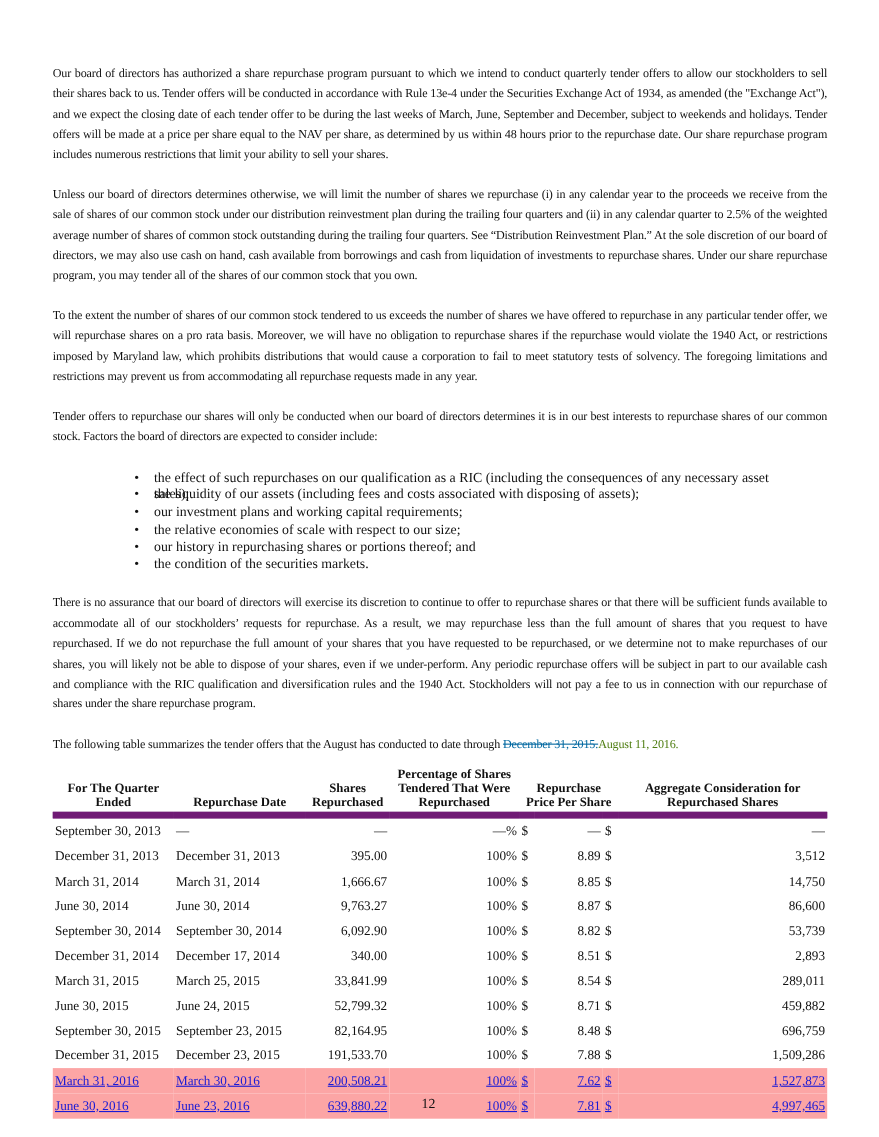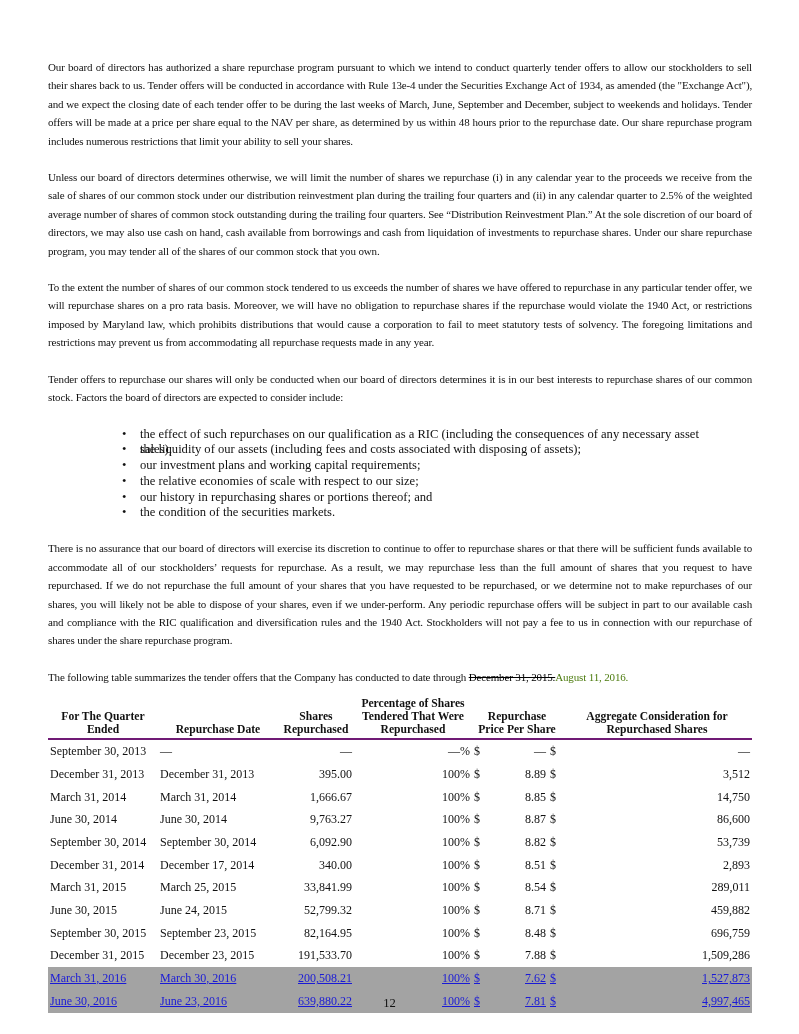--- a/index.html
+++ b/index.html
@@ -13,39 +13,39 @@
     text-align: justify; letter-spacing: -0.15px;
   }
   ul.bullets {
     list-style: none; margin: 0 0 18px 0; padding: 0 0 0 72px;
     font-size: 12.6px; line-height: 15.8px;
   }
   ul.bullets li { position: relative; padding-left: 20px; white-space: nowrap; }
   ul.bullets li .dot { position: absolute; left: 2px; top: 0; }
   ul.bullets li.overlap-wrap { height: 15.8px; }
   ul.bullets li .overlay { position: absolute; left: 20px; top: 0; }
-  .strike { color: #000000; text-decoration: line-through; }
+  .strike { color: #0369a1; text-decoration: line-through; }
   .ins { color: #4d7c0f; }
 
   table.tender {
     position: absolute; left: 48px; top: 698px; width: 704px;
     border-collapse: collapse; font-size: 12px;
   }
   table.tender th {
     font-weight: bold; font-size: 11.6px; line-height: 12.8px;
     text-align: center; vertical-align: bottom; padding: 0 2px 2px 2px;
-    border-bottom: 2px solid #701a75;
+    border-bottom: 6px solid #701a75;
   }
   table.tender td {
     height: 22.7px; padding: 0 2px; vertical-align: middle; white-space: nowrap;
   }
   td.num { text-align: right; }
   td.pct { text-align: right; }
   td.c1 { padding-left: 2px; }
-  tr.added td { background: #a3a3a3; color: #1a1ad6; }
+  tr.added td { background: #fca5a5; color: #1a1ad6; }
   tr.added td span { text-decoration: underline; }
   .page-num {
     position: absolute; top: 996px; left: 0; width: 779px; text-align: center;
     font-size: 12.6px;
   }
 </style>
 </head>
 <body>
 
 <div class="page">
@@ -77,21 +77,21 @@
       <span>our history in repurchasing shares or portions thereof; and</span>
     </li>
     <li>
       <span class="dot">•</span>
       <span>the condition of the securities markets.</span>
     </li>
   </ul>
 
   <p class="para">There is no assurance that our board of directors will exercise its discretion to continue to offer to repurchase shares or that there will be sufficient funds available to accommodate all of our stockholders’ requests for repurchase. As a result, we may repurchase less than the full amount of shares that you request to have repurchased. If we do not repurchase the full amount of your shares that you have requested to be repurchased, or we determine not to make repurchases of our shares, you will likely not be able to dispose of your shares, even if we under-perform. Any periodic repurchase offers will be subject in part to our available cash and compliance with the RIC qualification and diversification rules and the 1940 Act. Stockholders will not pay a fee to us in connection with our repurchase of shares under the share repurchase program.</p>
   <p class="para" style="text-align:left;">
-    <span>The following table summarizes the tender offers that the Company has conducted to date through </span><span class="strike">December 31, 2015.</span><span class="ins">August 11, 2016.</span>
+    <span>The following table summarizes the tender offers that the August has conducted to date through </span><span class="strike">December 31, 2015.</span><span class="ins">August 11, 2016.</span>
   </p>
 </div>
 
 <table class="tender">
   <colgroup>
     <col style="width:110px">
       <col style="width:120px">
       <col style="width:76px">
       <col style="width:118px">
       <col style="width:14px">

